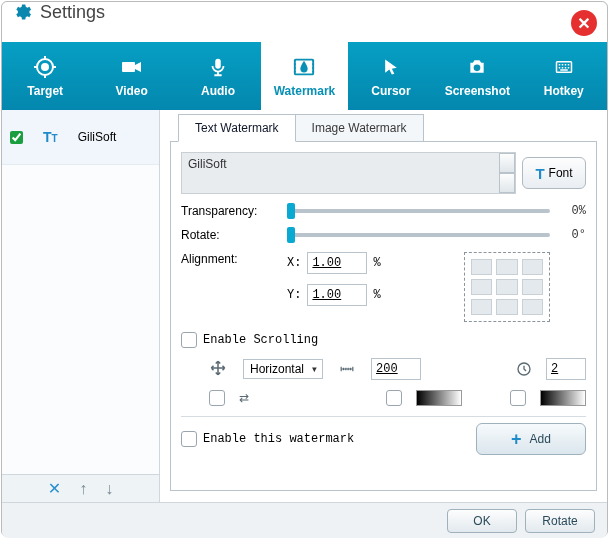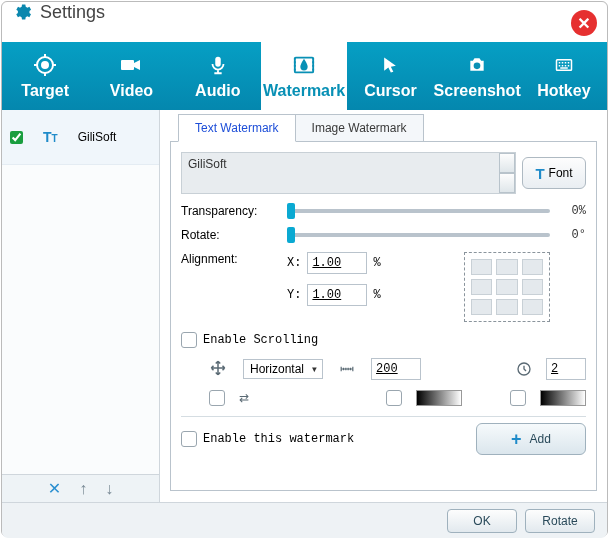--- a/index.html
+++ b/index.html
@@ -6,34 +6,34 @@
 body { background: #fff; width: 609px; height: 538px; overflow: hidden; }
 .window { border: 1px solid #bbb; border-radius: 6px; width: 607px; height: 536px; margin: 1px; background: #f0f0f0; position: relative; }
 .titlebar { height: 40px; display: flex; align-items: flex-start; padding: 0 10px; background: #fff; border-radius: 6px 6px 0 0; }
 .gear { width: 20px; height: 20px; margin-right: 8px; color: #0a7fa8; display: flex; align-items: center; justify-content: center; }
 .title { font-size: 18px; color: #444; }
 .close { position: absolute; right: 10px; top: 8px; width: 26px; height: 26px; background: #e63030; border-radius: 50%; color: #fff; display: flex; align-items: center; justify-content: center; font-weight: bold; font-size: 16px; cursor: pointer; }
 .toolbar { height: 68px; background: linear-gradient(#069fc4,#0487ae); display: flex; }
 .tab { flex: 1; display: flex; flex-direction: column; align-items: center; justify-content: center; color: #fff; cursor: pointer; position: relative; }
 .tab.active { background: #fff; color: #0890b5; }
 .tab .ico { height: 26px; width: 26px; margin-bottom: 4px; display: flex; align-items: center; justify-content: center; }
-.tab .lbl { font-size: 16px; font-weight: bold; }
+.tab .lbl { font-size: 12px; font-weight: bold; }
 .body { display: flex; height: 392px; background: #fff; }
 .sidebar { width: 158px; border-right: 1px solid #cfd6dc; display: flex; flex-direction: column; }
 .side-list { flex: 1; background: #fafcfd; }
 .side-item { display: flex; align-items: center; padding: 19px 8px; gap: 20px; background: #f0f6fb; border-bottom: 1px solid #e4ecf3; }
 .side-item input[type=checkbox] { accent-color: #1a9e3f; }
 .tt-icon { color: #1f8bc9; font-weight: bold; font-size: 14px; }
 .side-actions { height: 28px; border-top: 1px solid #cfd6dc; display: flex; align-items: center; justify-content: center; gap: 18px; background: #eef3f6; }
 .side-actions span { color: #7a8a96; font-size: 16px; cursor: pointer; }
 .side-actions .x { color: #2a8fd0; }
 .panel { flex: 1; padding: 4px 10px 6px 10px; }
 .subtabs { display: flex; margin-left: 8px; }
 .subtab { padding: 6px 16px; border: 1px solid #b9c3cc; background: #f4f7fa; color: #3a3a3a; cursor: pointer; margin-right: -1px; }
-.subtab.active { background: #fff; color: #1d4ed8; border-bottom: 1px solid #fff; position: relative; z-index: 2; }
+.subtab.active { background: #fff; color: #0f172a; border-bottom: 1px solid #fff; position: relative; z-index: 2; }
 .subpanel { border: 1px solid #b9c3cc; margin-top: -1px; padding: 10px; height: 350px; position: relative; }
 .row { display: flex; align-items: center; margin-bottom: 10px; gap: 6px; }
 .text-input { flex: 1; height: 42px; background: #e8ecef; border: 1px solid #c8d0d6; padding: 4px 6px; font-family: 'Courier New', monospace; color: #333; position: relative; }
 .scroll-nubs { position: absolute; right: 0; top: 0; bottom: 0; width: 16px; display: flex; flex-direction: column; }
 .scroll-nubs div { flex:1; background: linear-gradient(#fdfdfd,#dfe6ea); border:1px solid #b8c3cb; }
 .font-btn { width: 64px; height: 32px; border: 1px solid #aeb9c2; border-radius: 6px; background: linear-gradient(#fdfdfd,#e9eef2); display: flex; align-items: center; justify-content: center; gap: 4px; cursor: pointer; }
 .font-btn .T { color: #1f8bc9; font-weight: bold; font-size: 15px; }
 .lbl-col { width: 100px; color: #000000; font-family: Liberation Sans, sans-serif; }
 .slider { flex:1; height: 4px; background: #b9c3cc; position: relative; border-radius: 2px; }
 .slider .fill { position:absolute; left:0; top:0; bottom:0; width:2%; background:#0aa9d2; }

